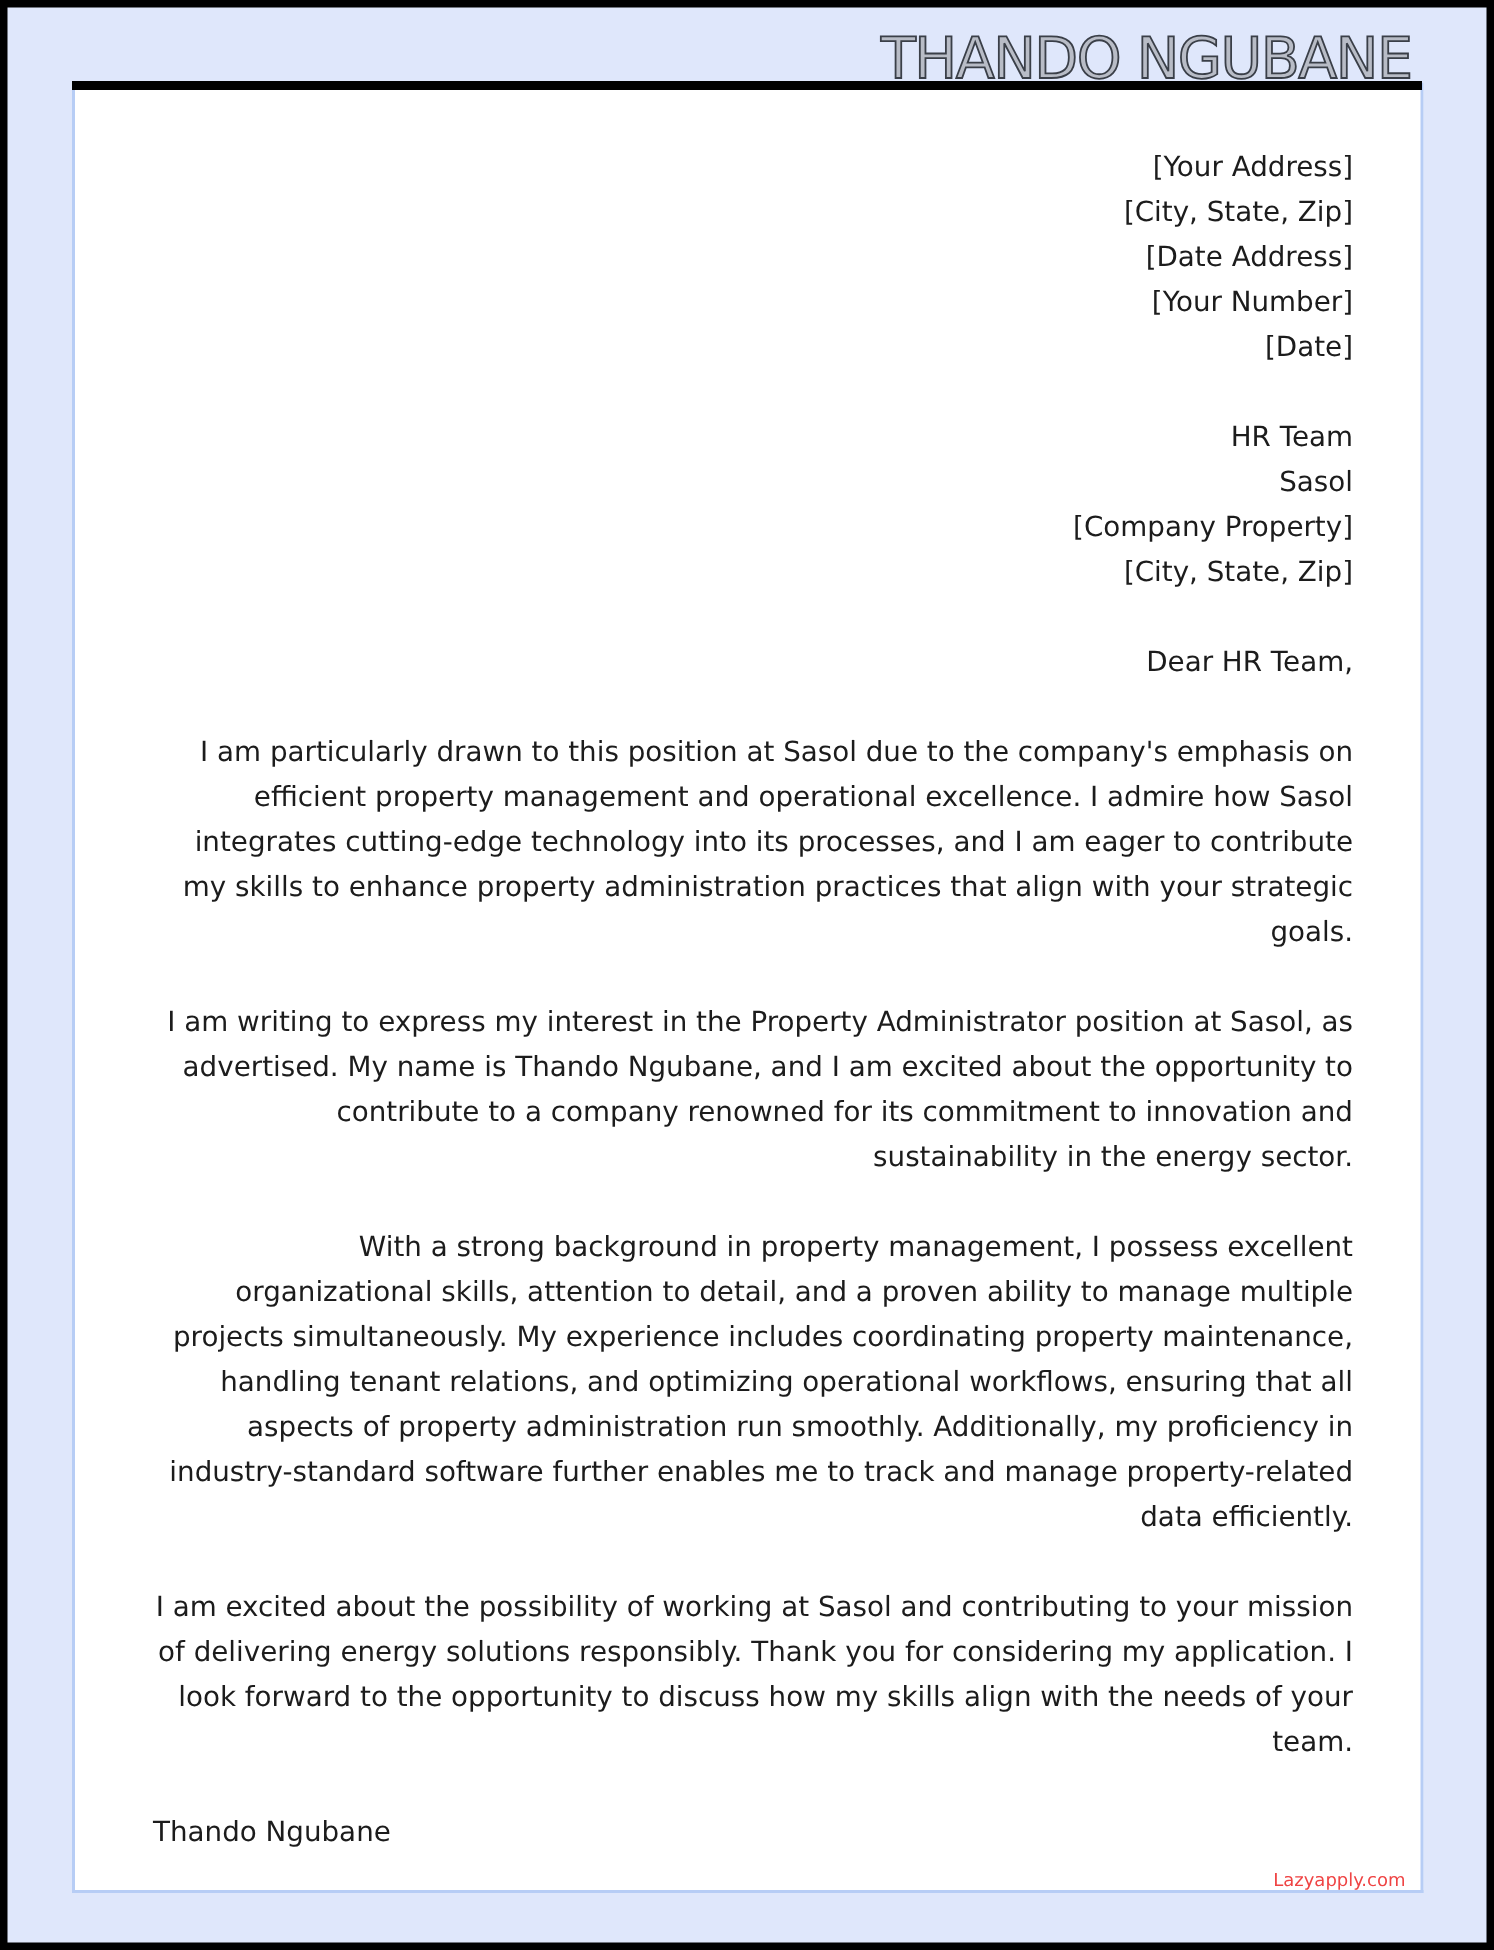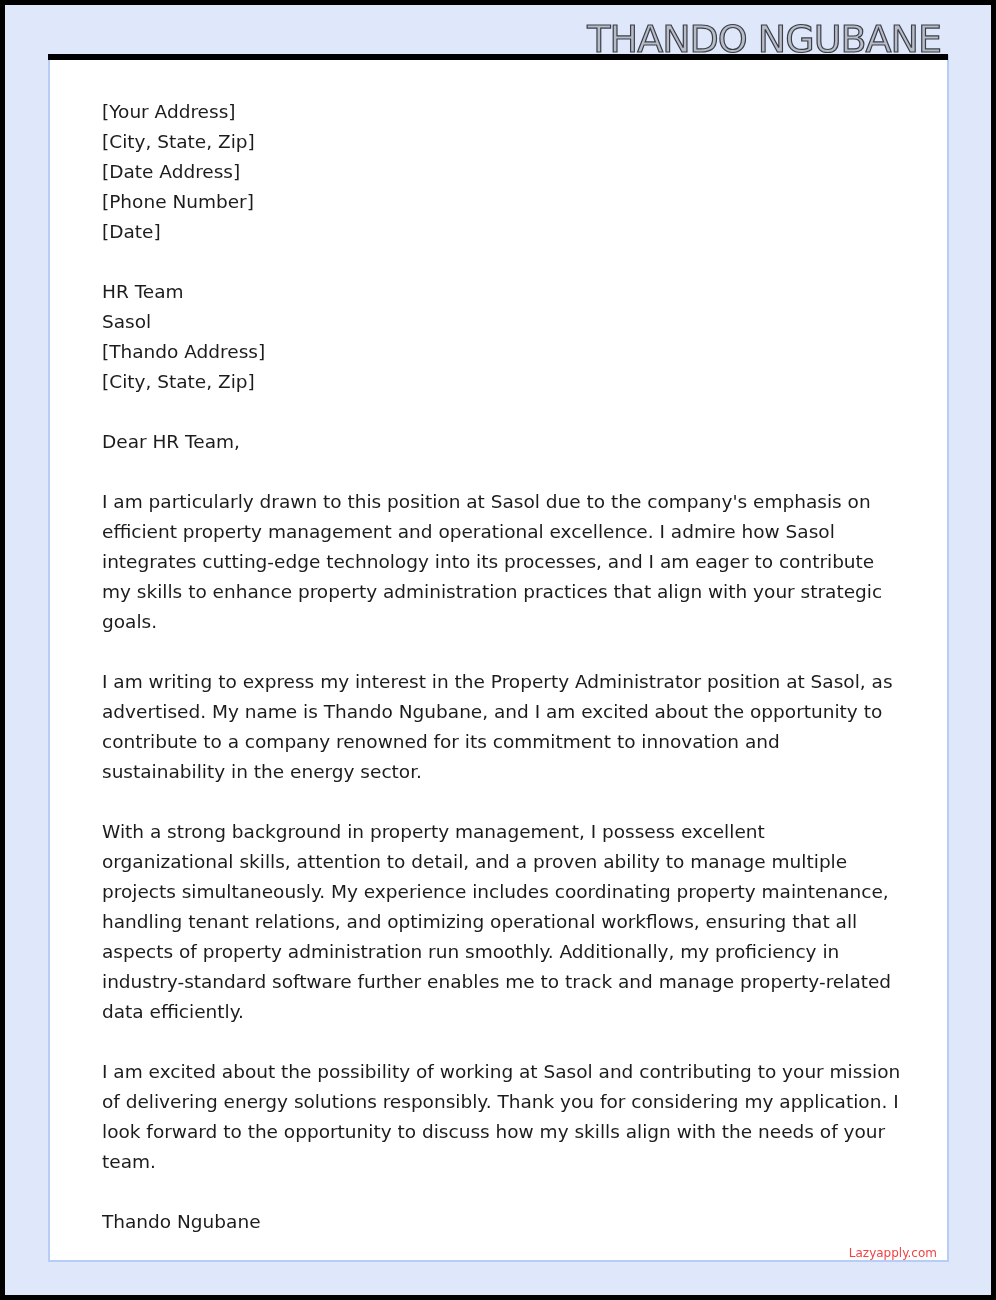--- a/index.html
+++ b/index.html
@@ -59,20 +59,21 @@
       position: absolute;
       left: 52px;
       top: 42px;
       width: 800px;
       font-size: 18.5px;
       line-height: 30px;
       color: #1c1c1c;
     }
     .content p {
       margin: 0 0 30px 0;
+      text-align: right;
     }
     .line {
       display: block;
     }
     .footer {
       position: absolute;
       right: 10px;
       bottom: 0px;
       font-size: 12px;
       color: #ef4444;
@@ -85,27 +86,27 @@
 <div class="frame">
   <div class="title">THANDO NGUBANE</div>
 </div>
 
 <div class="page">
   <div class="content">
     <p>
       <span class="line">[Your Address]</span>
       <span class="line">[City, State, Zip]</span>
       <span class="line">[Date Address]</span>
-      <span class="line">[Phone Number]</span>
+      <span class="line">[Your Number]</span>
       <span class="line">[Date]</span>
     </p>
     <p>
       <span class="line">HR Team</span>
       <span class="line">Sasol</span>
-      <span class="line">[Thando Address]</span>
+      <span class="line">[Company Property]</span>
       <span class="line">[City, State, Zip]</span>
     </p>
     <p>Dear HR Team,</p>
     <p>I am particularly drawn to this position at Sasol due to the company's emphasis on efficient property management and operational excellence. I admire how Sasol integrates cutting-edge technology into its processes, and I am eager to contribute my skills to enhance property administration practices that align with your strategic goals.</p>
     <p>I am writing to express my interest in the Property Administrator position at Sasol, as advertised. My name is Thando Ngubane, and I am excited about the opportunity to contribute to a company renowned for its commitment to innovation and sustainability in the energy sector.</p>
     <p>With a strong background in property management, I possess excellent organizational skills, attention to detail, and a proven ability to manage multiple projects simultaneously. My experience includes coordinating property maintenance, handling tenant relations, and optimizing operational workflows, ensuring that all aspects of property administration run smoothly. Additionally, my proficiency in industry-standard software further enables me to track and manage property-related data efficiently.</p>
     <p>I am excited about the possibility of working at Sasol and contributing to your mission of delivering energy solutions responsibly. Thank you for considering my application. I look forward to the opportunity to discuss how my skills align with the needs of your team.</p>
     <div>
       <span class="line">Thando Ngubane</span>
 

